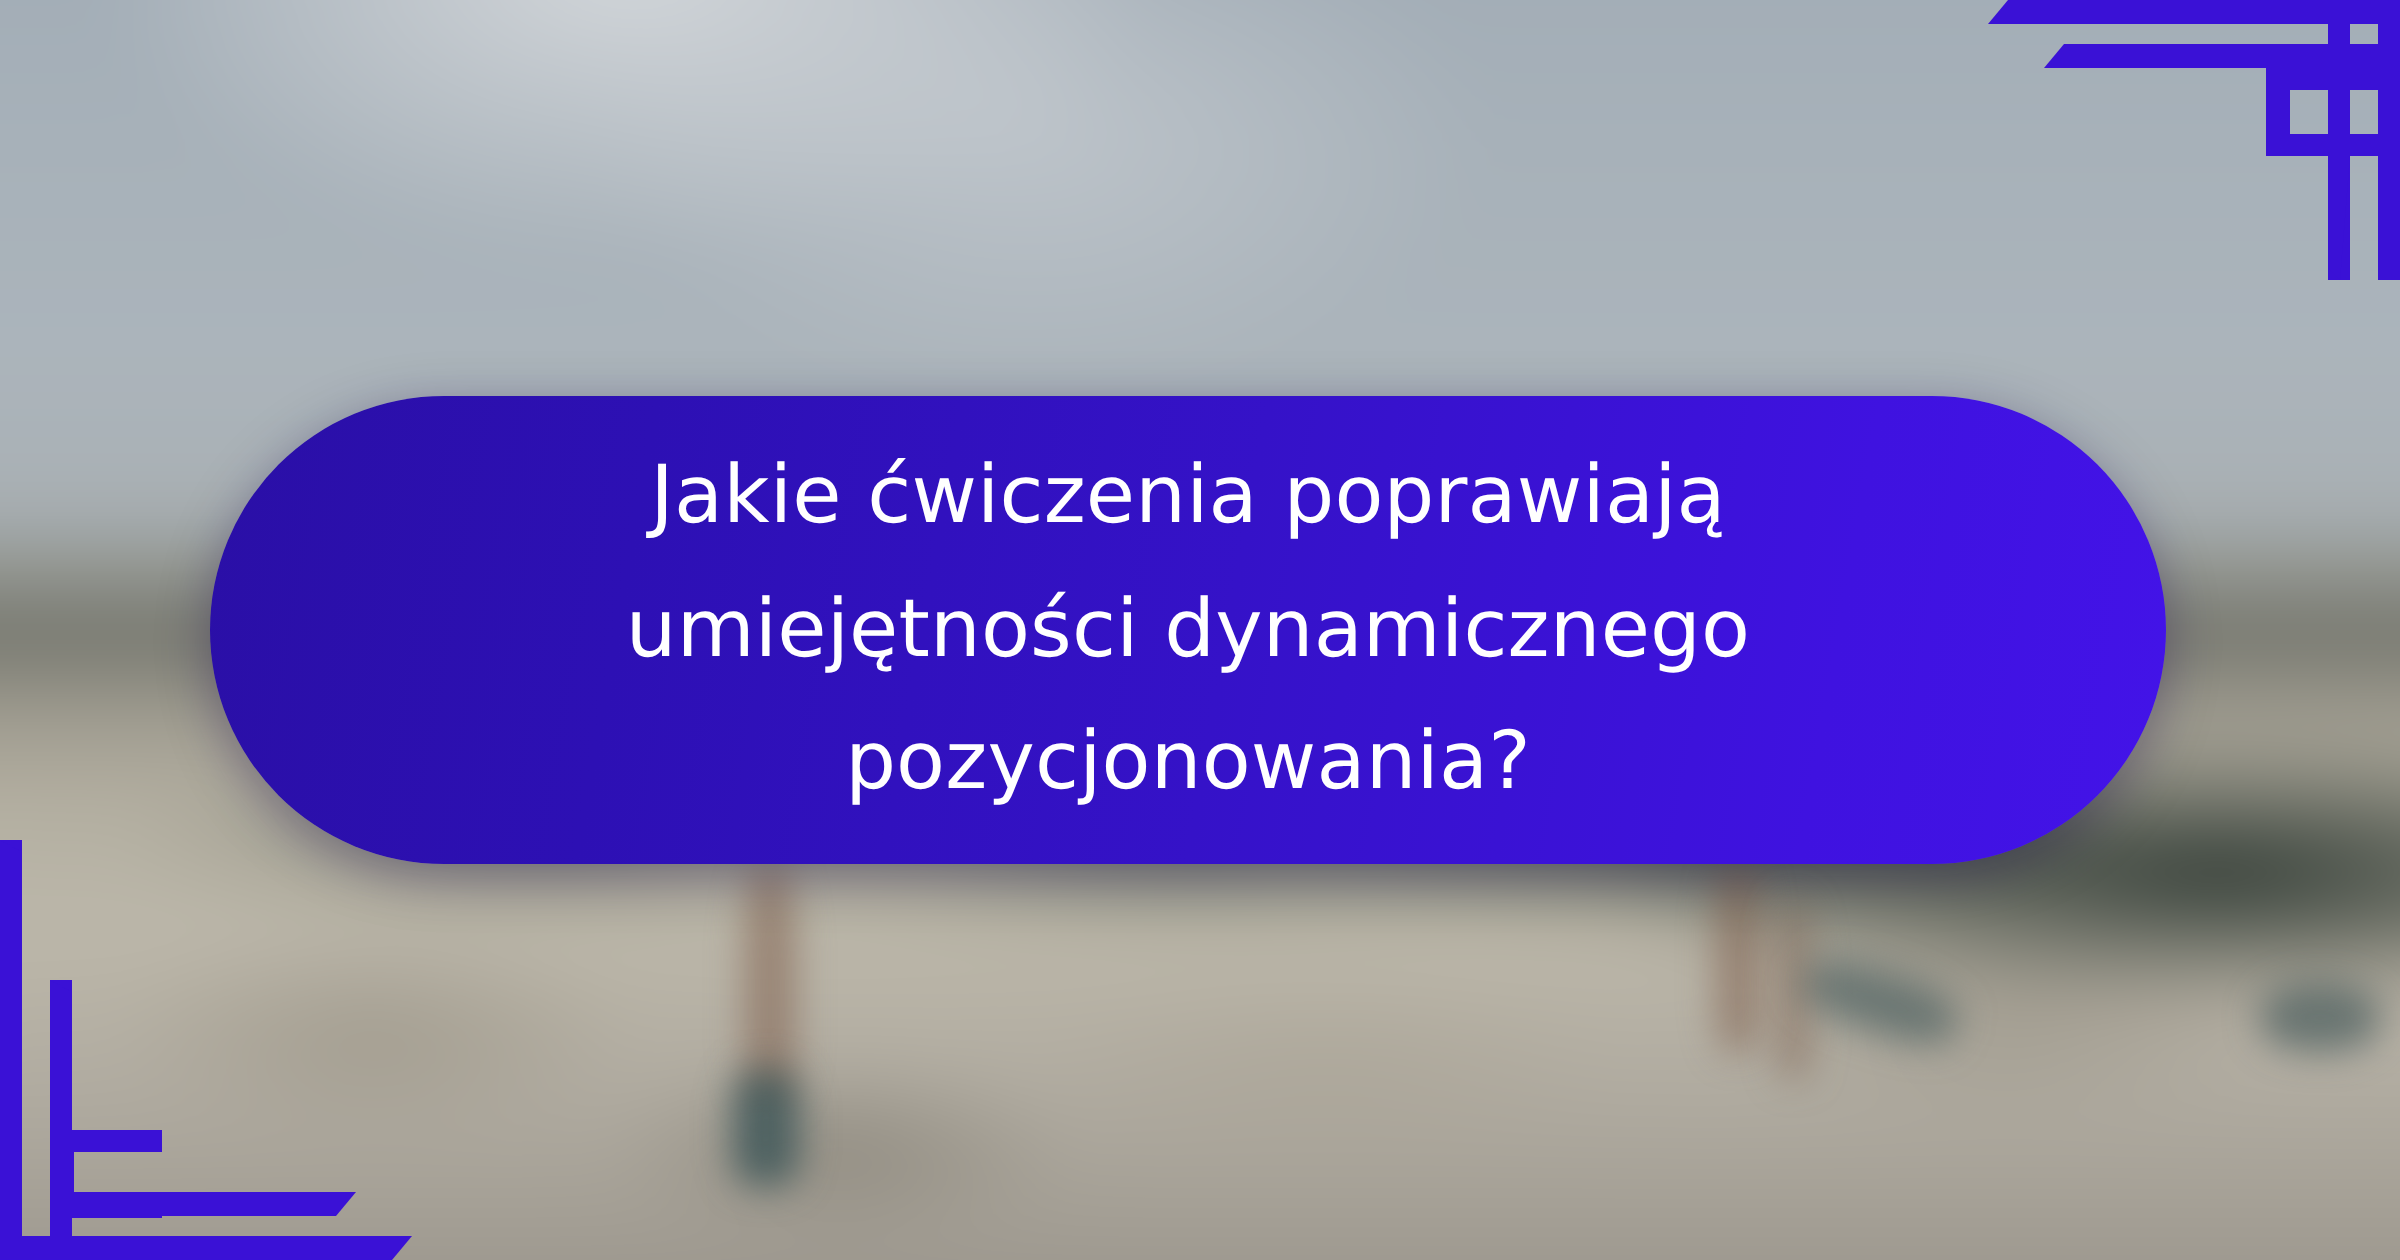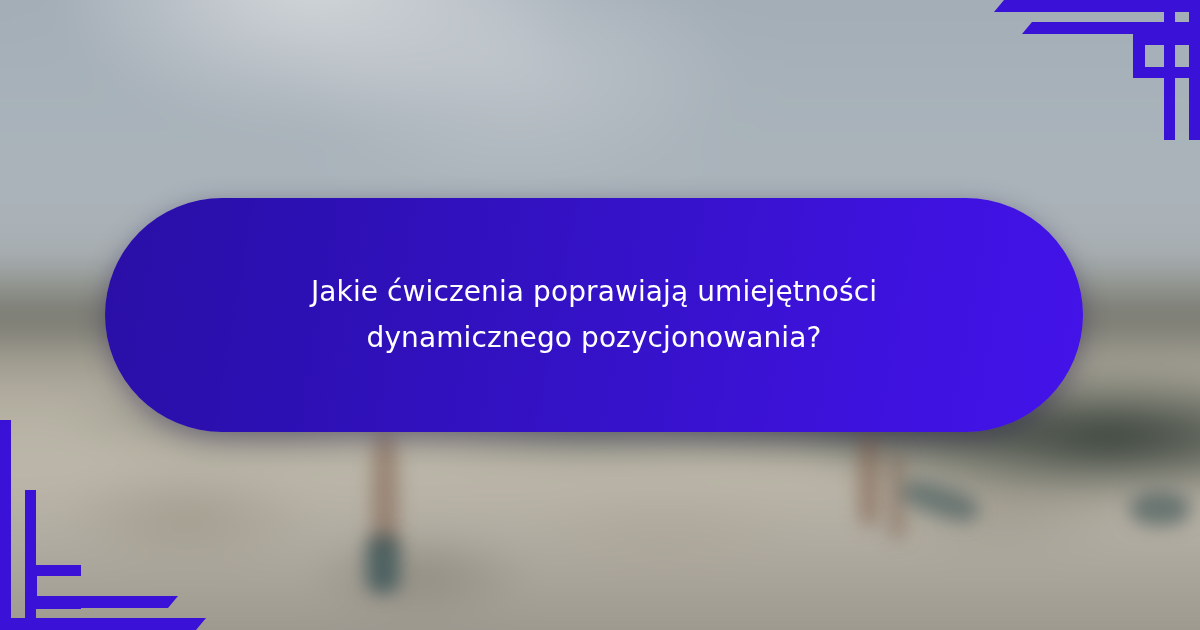--- a/index.html
+++ b/index.html
@@ -84,21 +84,21 @@
     height: 234px;
     border-radius: 117px;
     background: linear-gradient(100deg, #2a0fa6 0%, #2d10b4 22%, #3512c8 52%, #3f12e0 82%, #4313e8 100%);
     display: flex;
     align-items: center;
     justify-content: center;
     box-shadow: 0 6px 26px rgba(18,6,70,0.35);
   }
   .question-text {
     color: #ffffff;
-    font-size: 28px;
+    font-size: 40px;
     line-height: 1.66;
     font-weight: 400;
     text-align: center;
     letter-spacing: 0.1px;
     max-width: 730px;
     padding: 0 24px;
   }
 </style>
 </head>
 <body>

